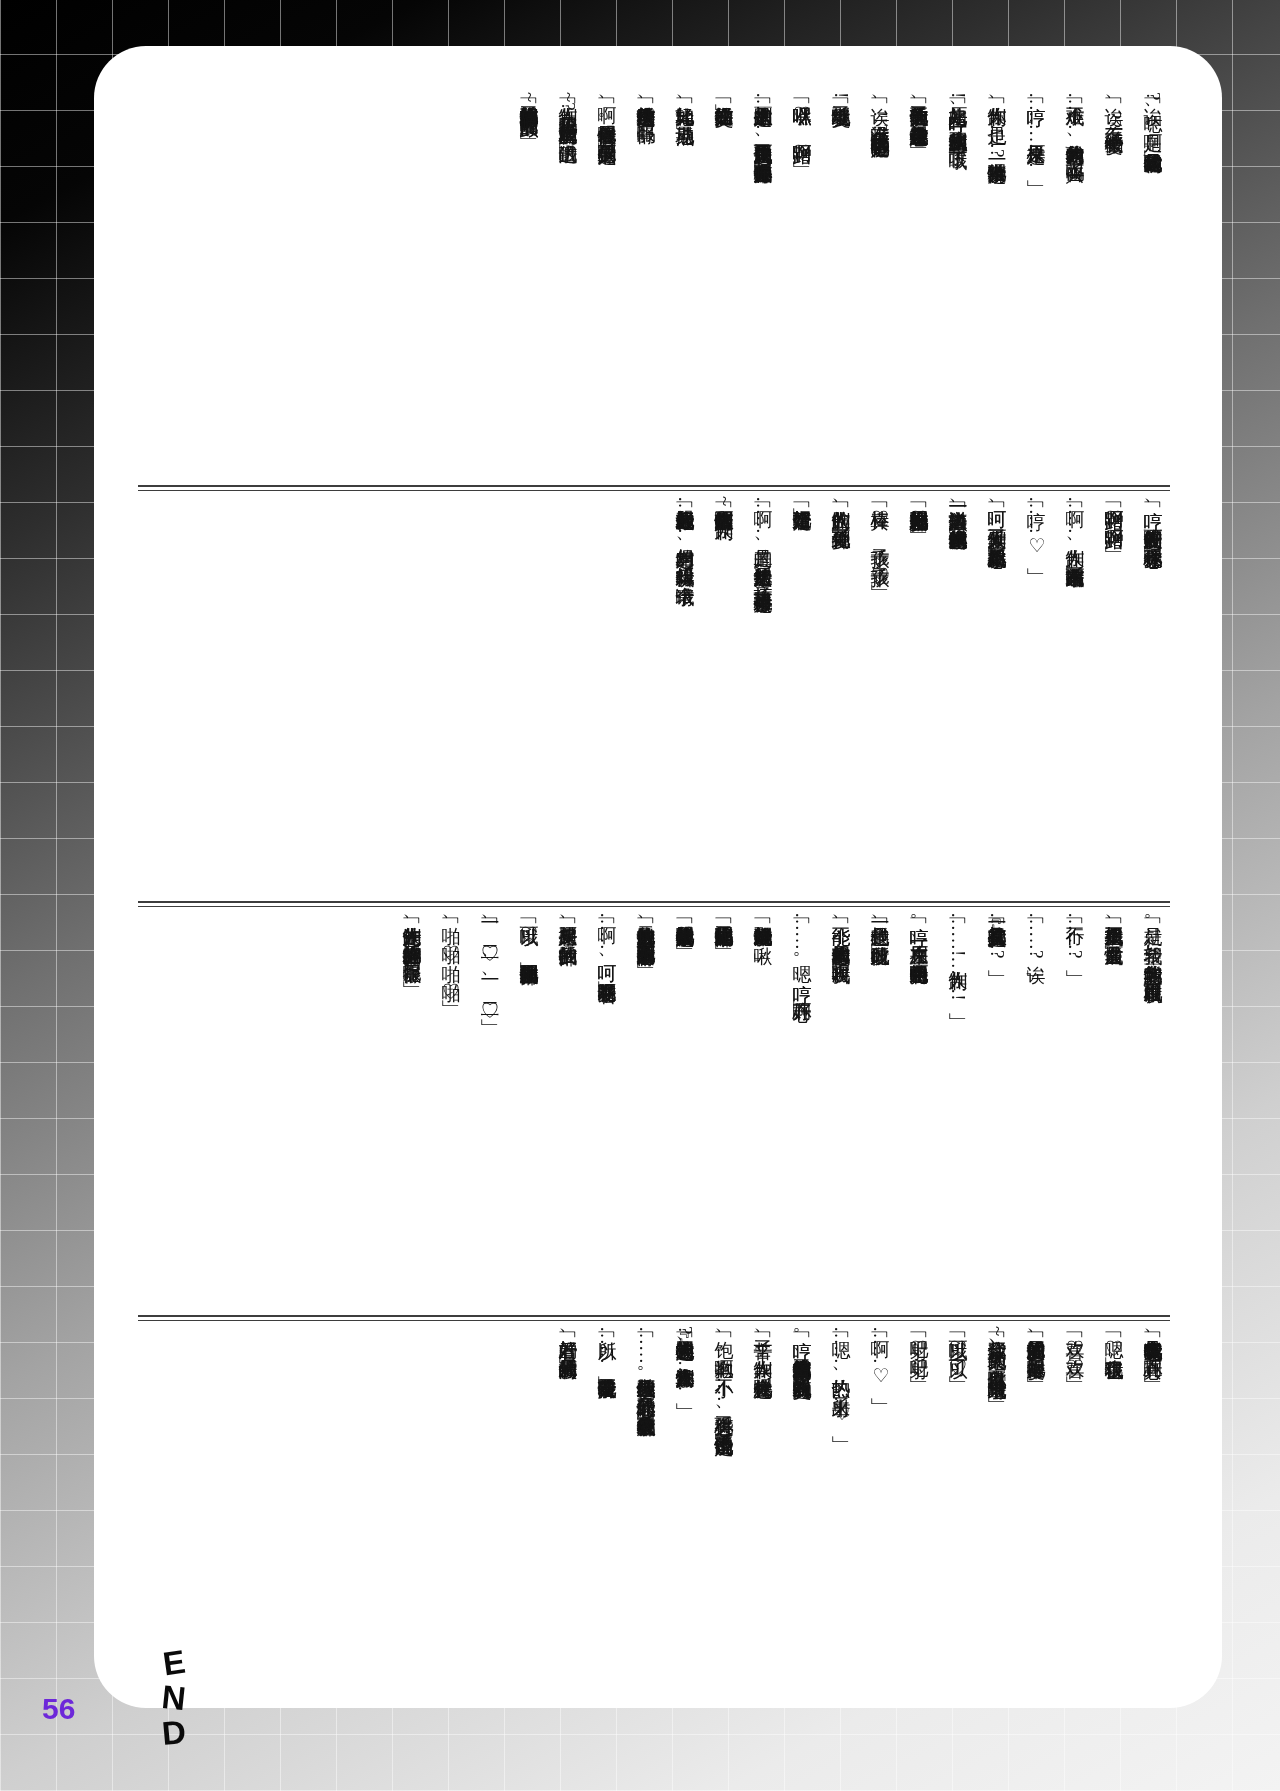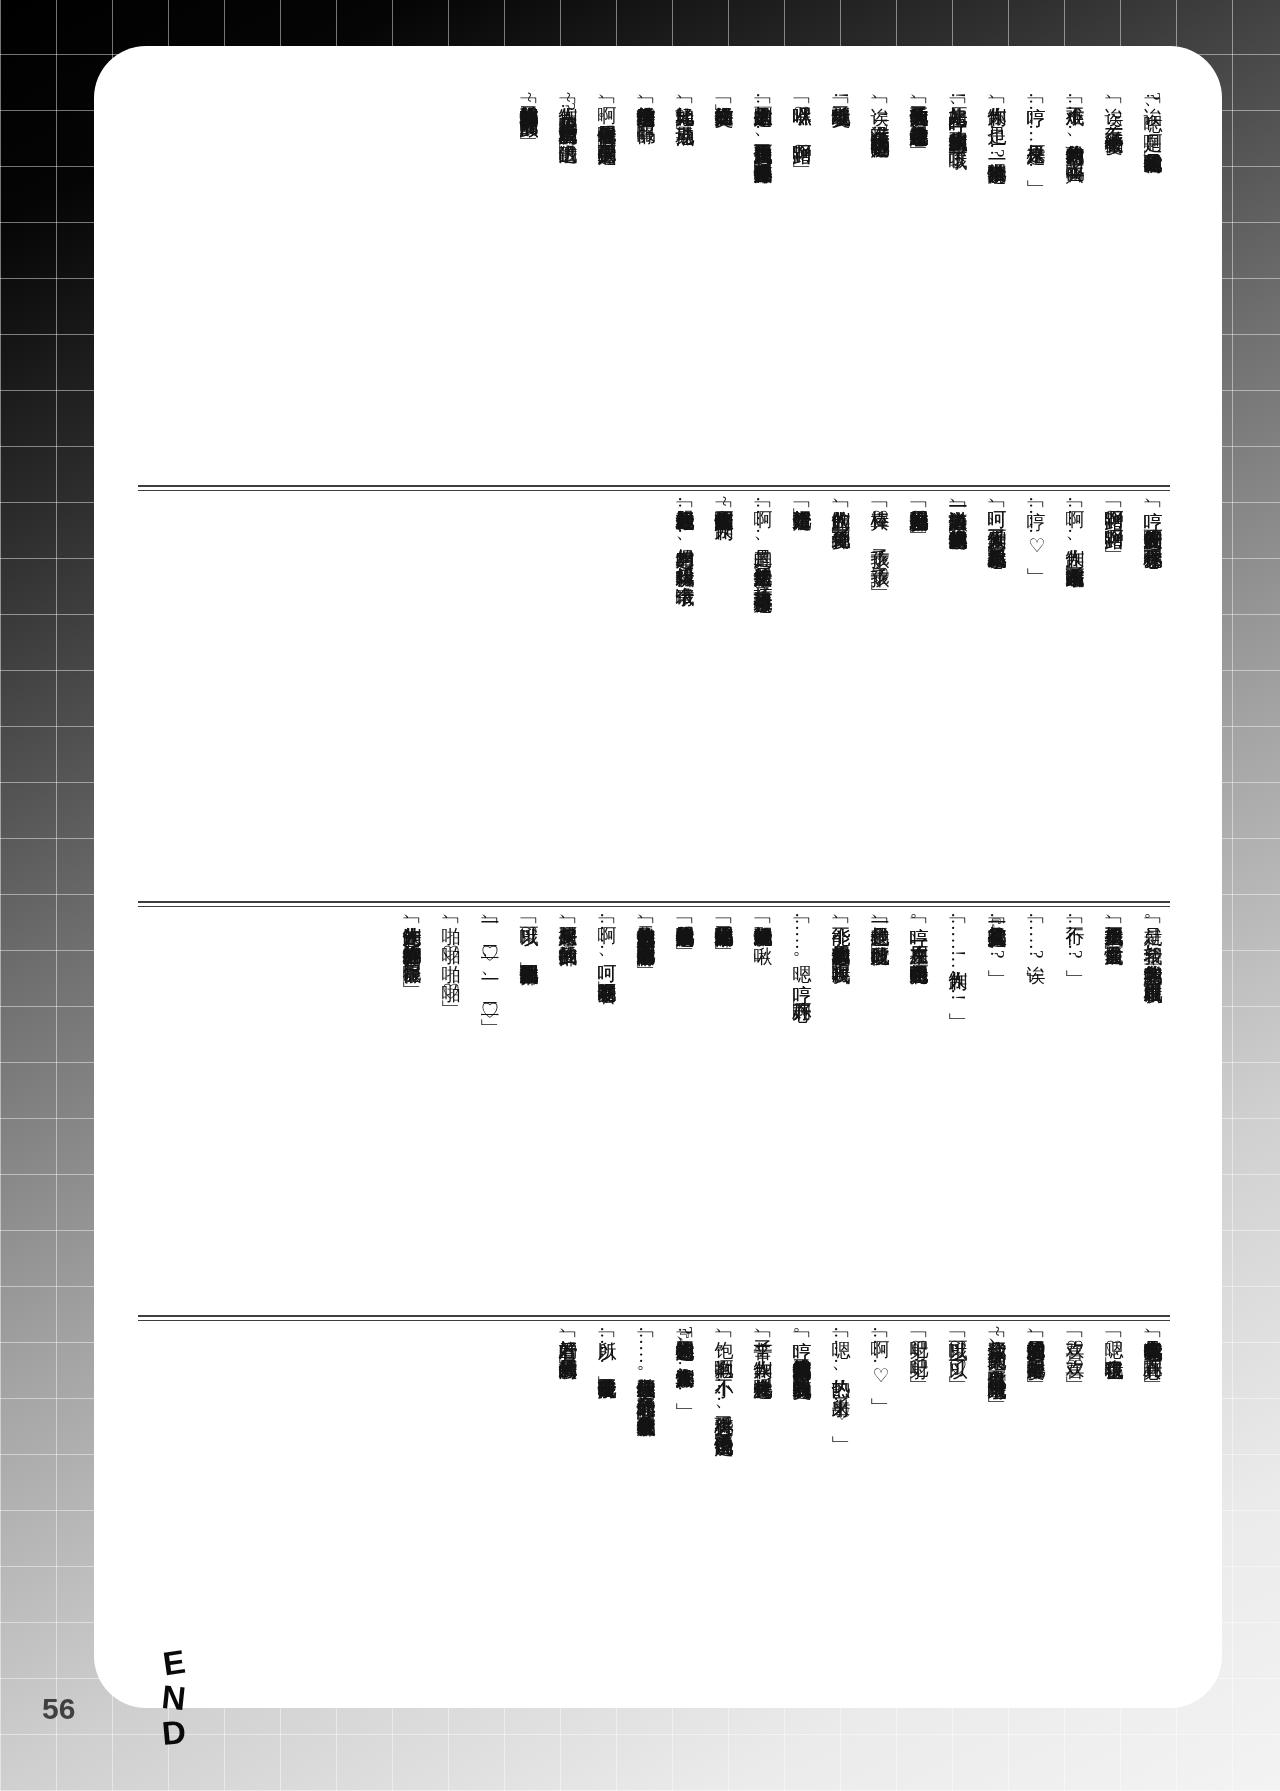--- a/index.html
+++ b/index.html
@@ -41,21 +41,21 @@
     font-family:"Liberation Sans", sans-serif;
     font-weight:900;font-size:33px;color:#0a0a0a;line-height:1;
   }
   .end-stamp span{display:block;}
   .end-letter-e{transform:rotate(-8deg);}
   .end-letter-n{transform:rotate(6deg);}
   .end-letter-d{transform:rotate(-5deg);}
   .page-num{
     position:absolute;left:42px;top:1692px;
     font-family:"Liberation Sans", sans-serif;
-    font-weight:bold;font-size:30px;color:#404040;
+    font-weight:bold;font-size:30px;color:#6d28d9;
   }
 </style>
 </head>
 <body>
 
 <div class="grid-overlay"></div>
 
 <div class="page">
   <div class="sec sec-1">
       <p>「诶?嗯、是啊。你是我初体验的对象哦」</p>

